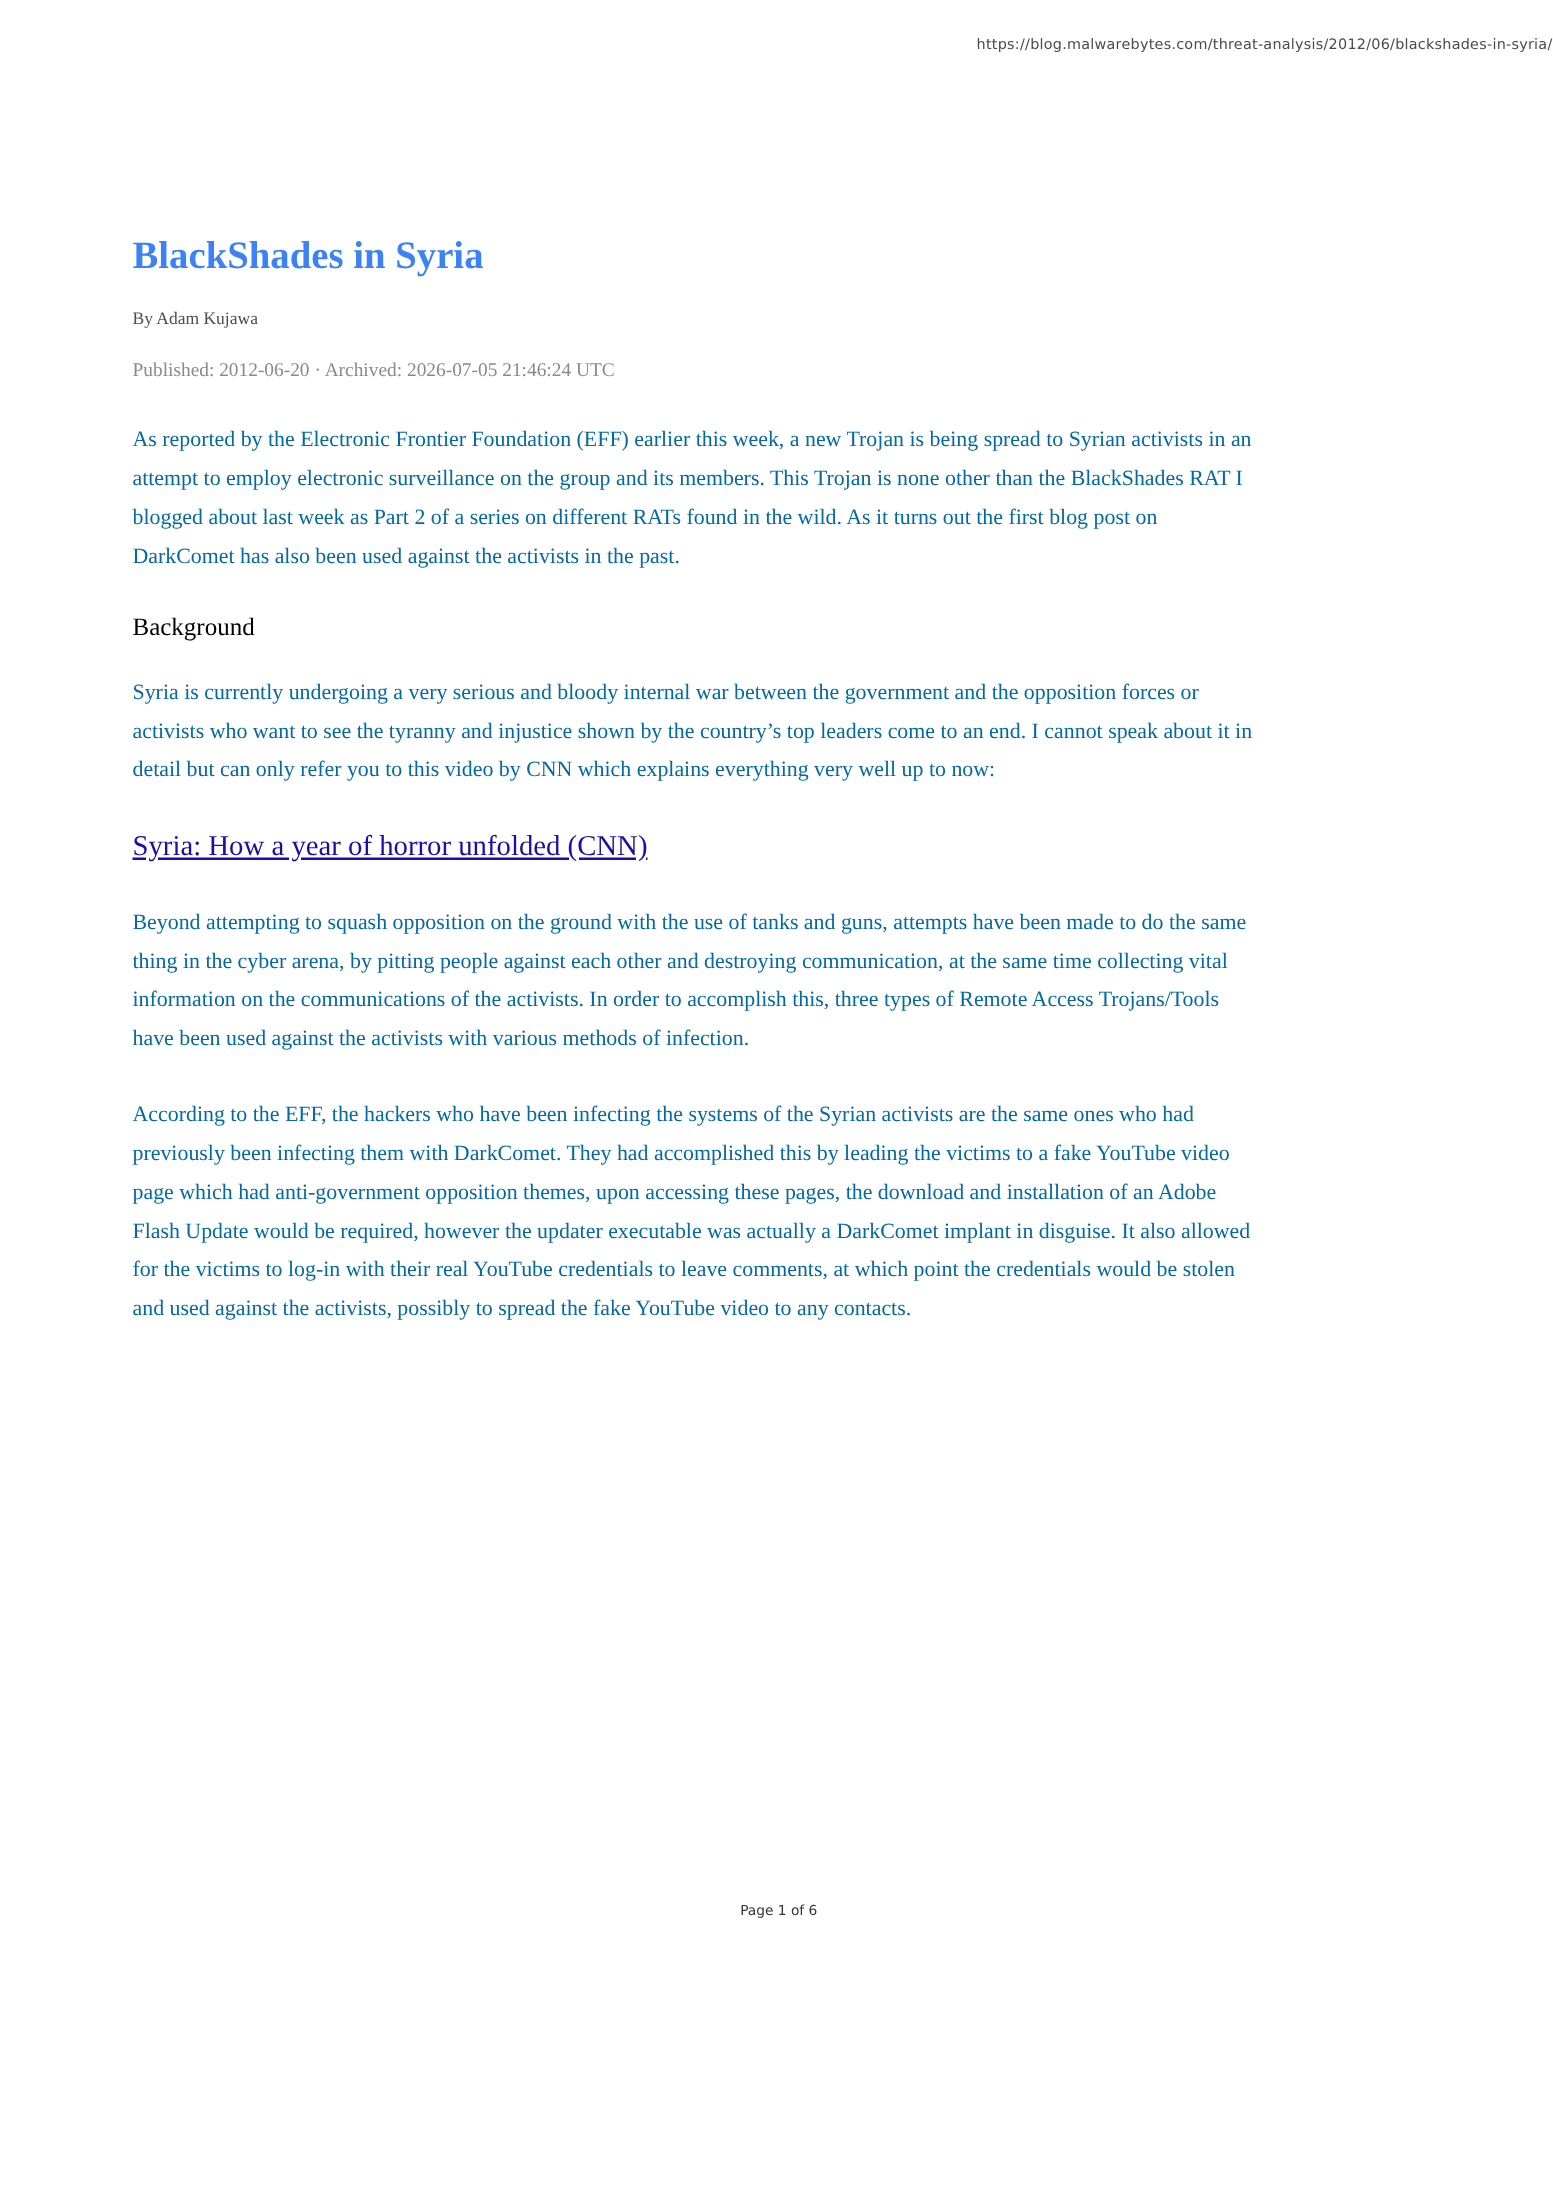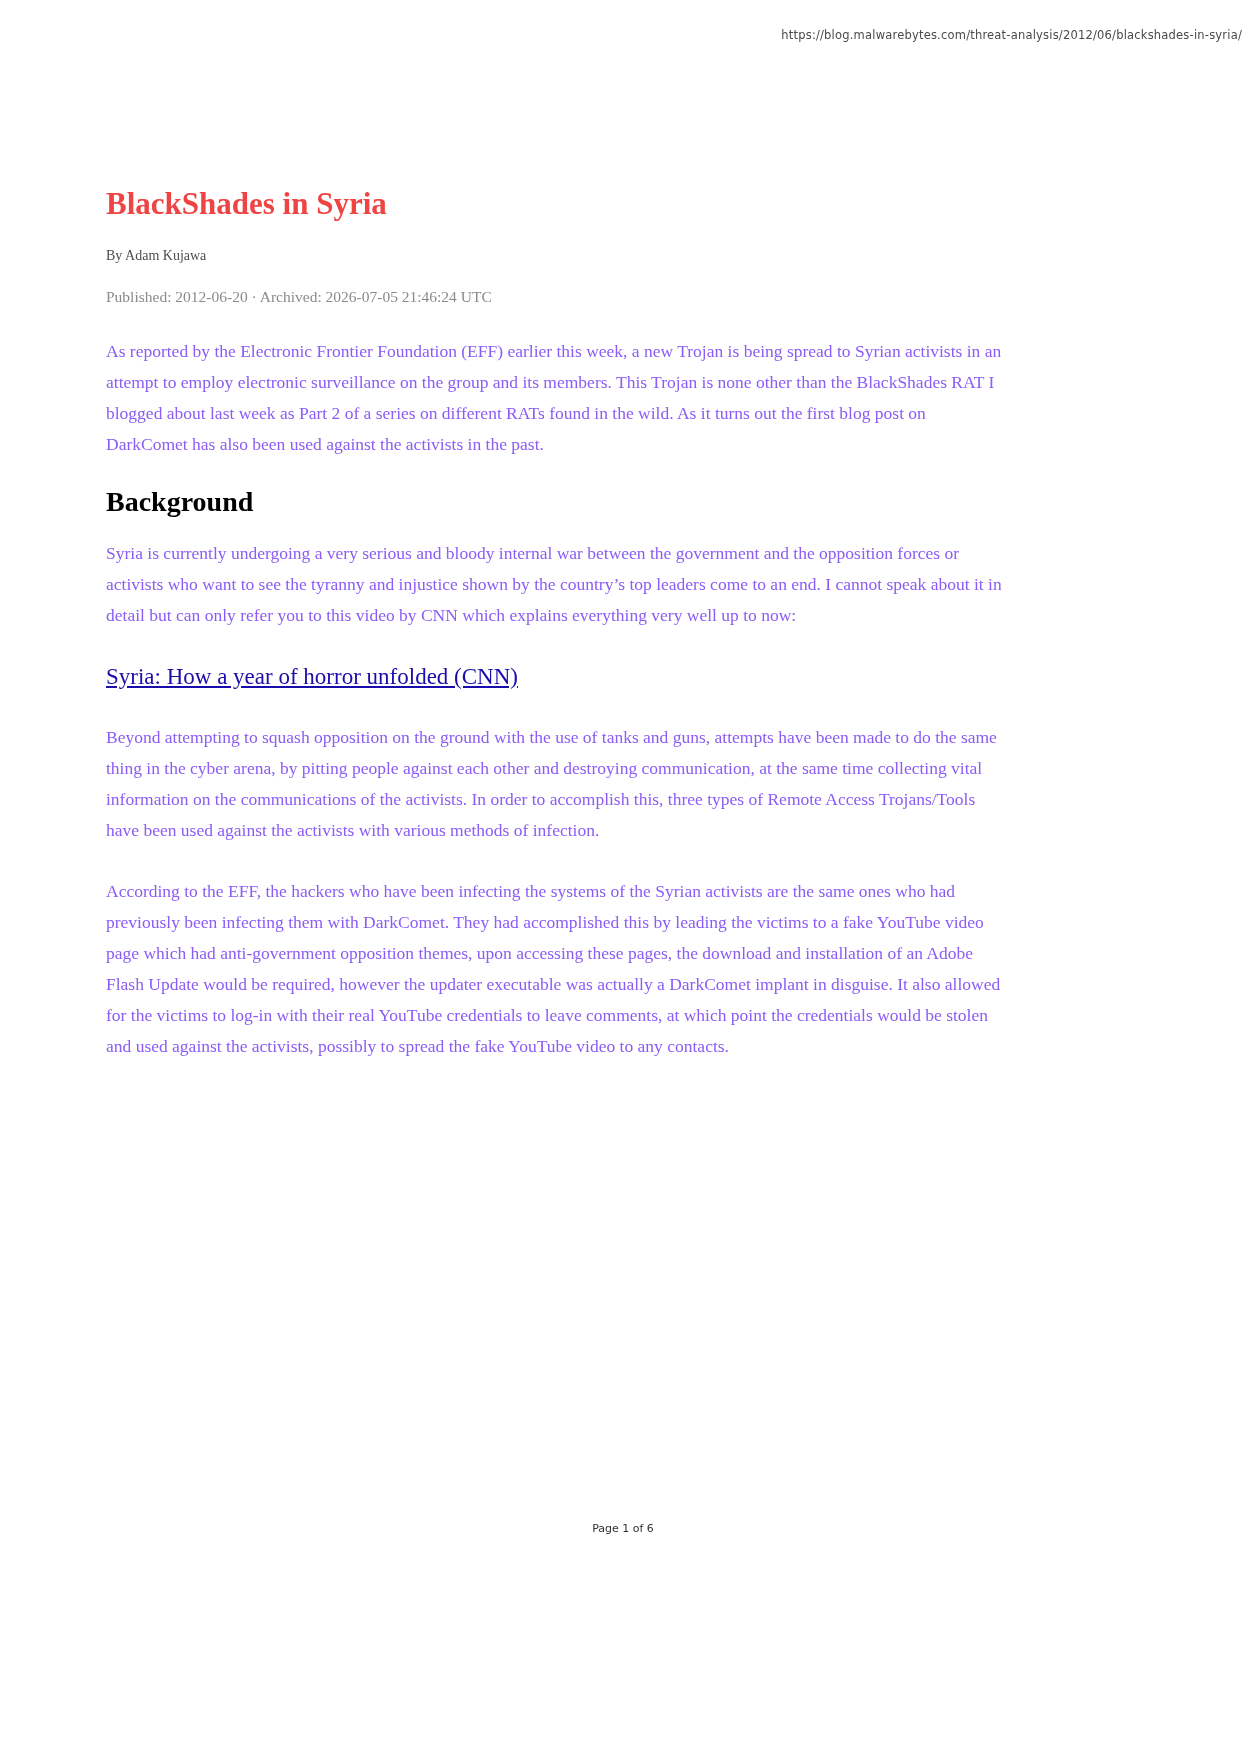--- a/index.html
+++ b/index.html
@@ -28,44 +28,44 @@
   .content {
     position: absolute;
     top: 186px;
     left: 106px;
     width: 897px;
   }
   h1.article-title {
     font-size: 31px;
     line-height: 36px;
     font-weight: bold;
-    color: #ef4444;
+    color: #3b82f6;
     margin: 0 0 26px 0;
   }
   .byline {
     font-size: 14px;
     color: #4d4d4d;
     margin: 0 0 24px 0;
   }
   .meta {
     font-size: 15.5px;
     color: #8a8a8a;
     margin: 0 0 30px 0;
   }
   p.body-para {
     font-size: 17.5px;
     line-height: 31px;
-    color: #8b5cf6;
+    color: #0369a1;
     margin: 0 0 30px 0;
     text-align: left;
   }
   h2.section-heading {
-    font-size: 28px;
+    font-size: 20px;
     line-height: 24px;
-    font-weight: bold;
+    font-weight: normal;
     color: #000000;
     margin: 9px 0 24px 0;
   }
   p.link-para {
     font-size: 23px;
     line-height: 31px;
     margin: 0 0 30px 0;
   }
   a.article-link {
     color: #1a0dab;

